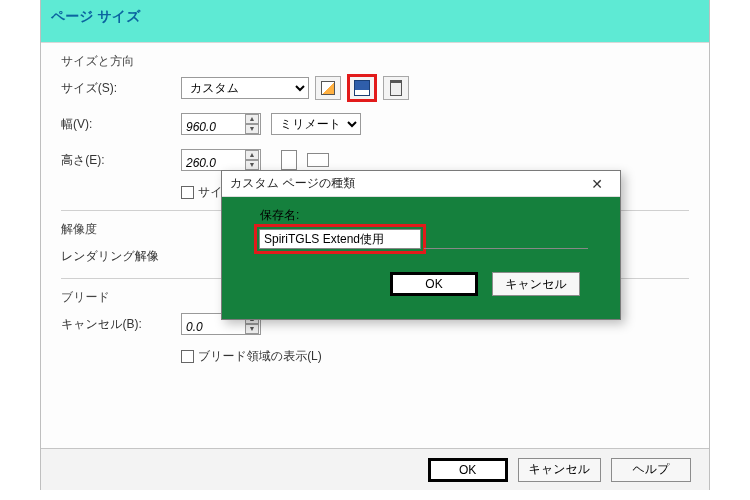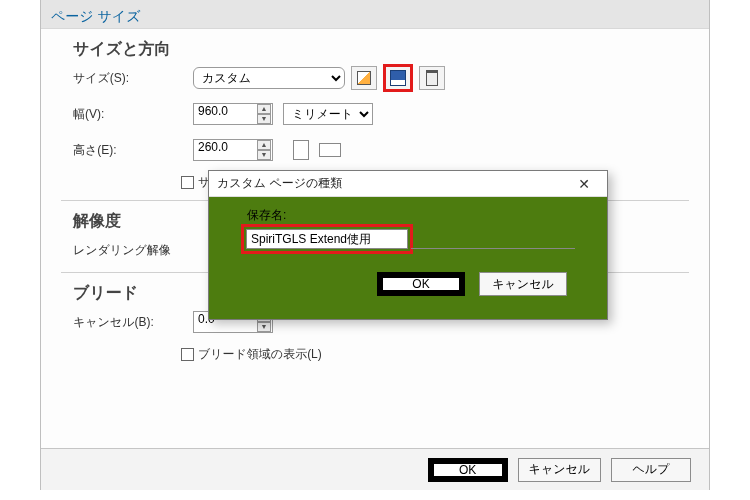--- a/index.html
+++ b/index.html
@@ -15,63 +15,62 @@
   .frame {
     position: absolute;
     left: 40px; top: 0;
     width: 670px; height: 490px;
     border-left: 1px solid #bfbfbf;
     border-right: 1px solid #bfbfbf;
     background: #fdfdfd;
   }
   .title {
     color: #0b64a0;
-    font-weight: normal;
+    font-weight: bold;
     font-size: 14px;
-    padding: 8px 10px 2px 10px;
+    padding: 8px 10px 16px 10px;
     border-bottom: 1px solid #d8d8d8;
     margin-bottom: 6px;
-    background: #e5e5e5;
+    background: #5eead4;
   }
   .section {
     padding: 0 20px;
   }
   .sec-label {
-    font-size: 16px;
+    font-size: 12px;
     color: #444;
-    margin: 10px 0 4px 12px;
-    font-weight: bold;
+    margin: 10px 0 4px 0;
   }
   .row {
     display: flex;
     align-items: center;
     height: 28px;
     margin-bottom: 8px;
-    margin-left: 12px;
   }
   .row .rlabel {
     width: 120px;
     color: #333;
     font-size: 12px;
   }
   select, input[type="text"].combo, .numbox {
     height: 22px;
     border: 1px solid #9a9a9a;
     background: #fff;
     font-size: 12px;
     padding: 0 4px;
   }
-  .size-select { width: 152px; border-radius: 6px; }
+  .size-select { width: 128px; }
   .unit-select { width: 90px; }
   .numbox {
     width: 80px;
     display: inline-flex;
-    align-items: flex-start;
+    align-items: flex-end;
     justify-content: space-between;
     position: relative;
+    font-style: italic;
   }
   .numbox span.val { flex: 1; }
   .spin {
     display: flex; flex-direction: column;
     width: 14px; height: 20px;
     margin-right: -3px;
   }
   .spin div {
     flex:1; border:1px solid #999; font-size:7px; line-height:8px;
     text-align:center; background:#eee; color:#555;
@@ -99,27 +98,27 @@
     display:flex; justify-content:flex-end; align-items:center;
     gap:10px; padding-right:18px;
   }
   .btn {
     min-width:80px; height:24px;
     border:1px solid #8c8c8c; background:#f7f7f7;
     font-size:12px; display:inline-flex;
     align-items:center; justify-content:center;
     padding:0 10px;
   }
-  .btn.primary { border:6px solid #000000; background:#fff; }
+  .btn.primary { border:3px solid #000000; background:#fff; }
   
   .dialog {
     position:absolute;
-    left:167px; top:170px;
+    left:180px; top:170px;
     width:400px; height:150px;
-    background:#4d7c0f;
+    background:#15803d;
     border:1px solid #7a7a7a;
     box-shadow: 4px 4px 10px rgba(0,0,0,0.25);
   }
   .dlg-title {
     height:26px; background:#fff;
     border-bottom:1px solid #dedede;
     display:flex; align-items:center;
     padding:0 8px; font-size:12px; color:#222;
     justify-content:space-between;
   }

